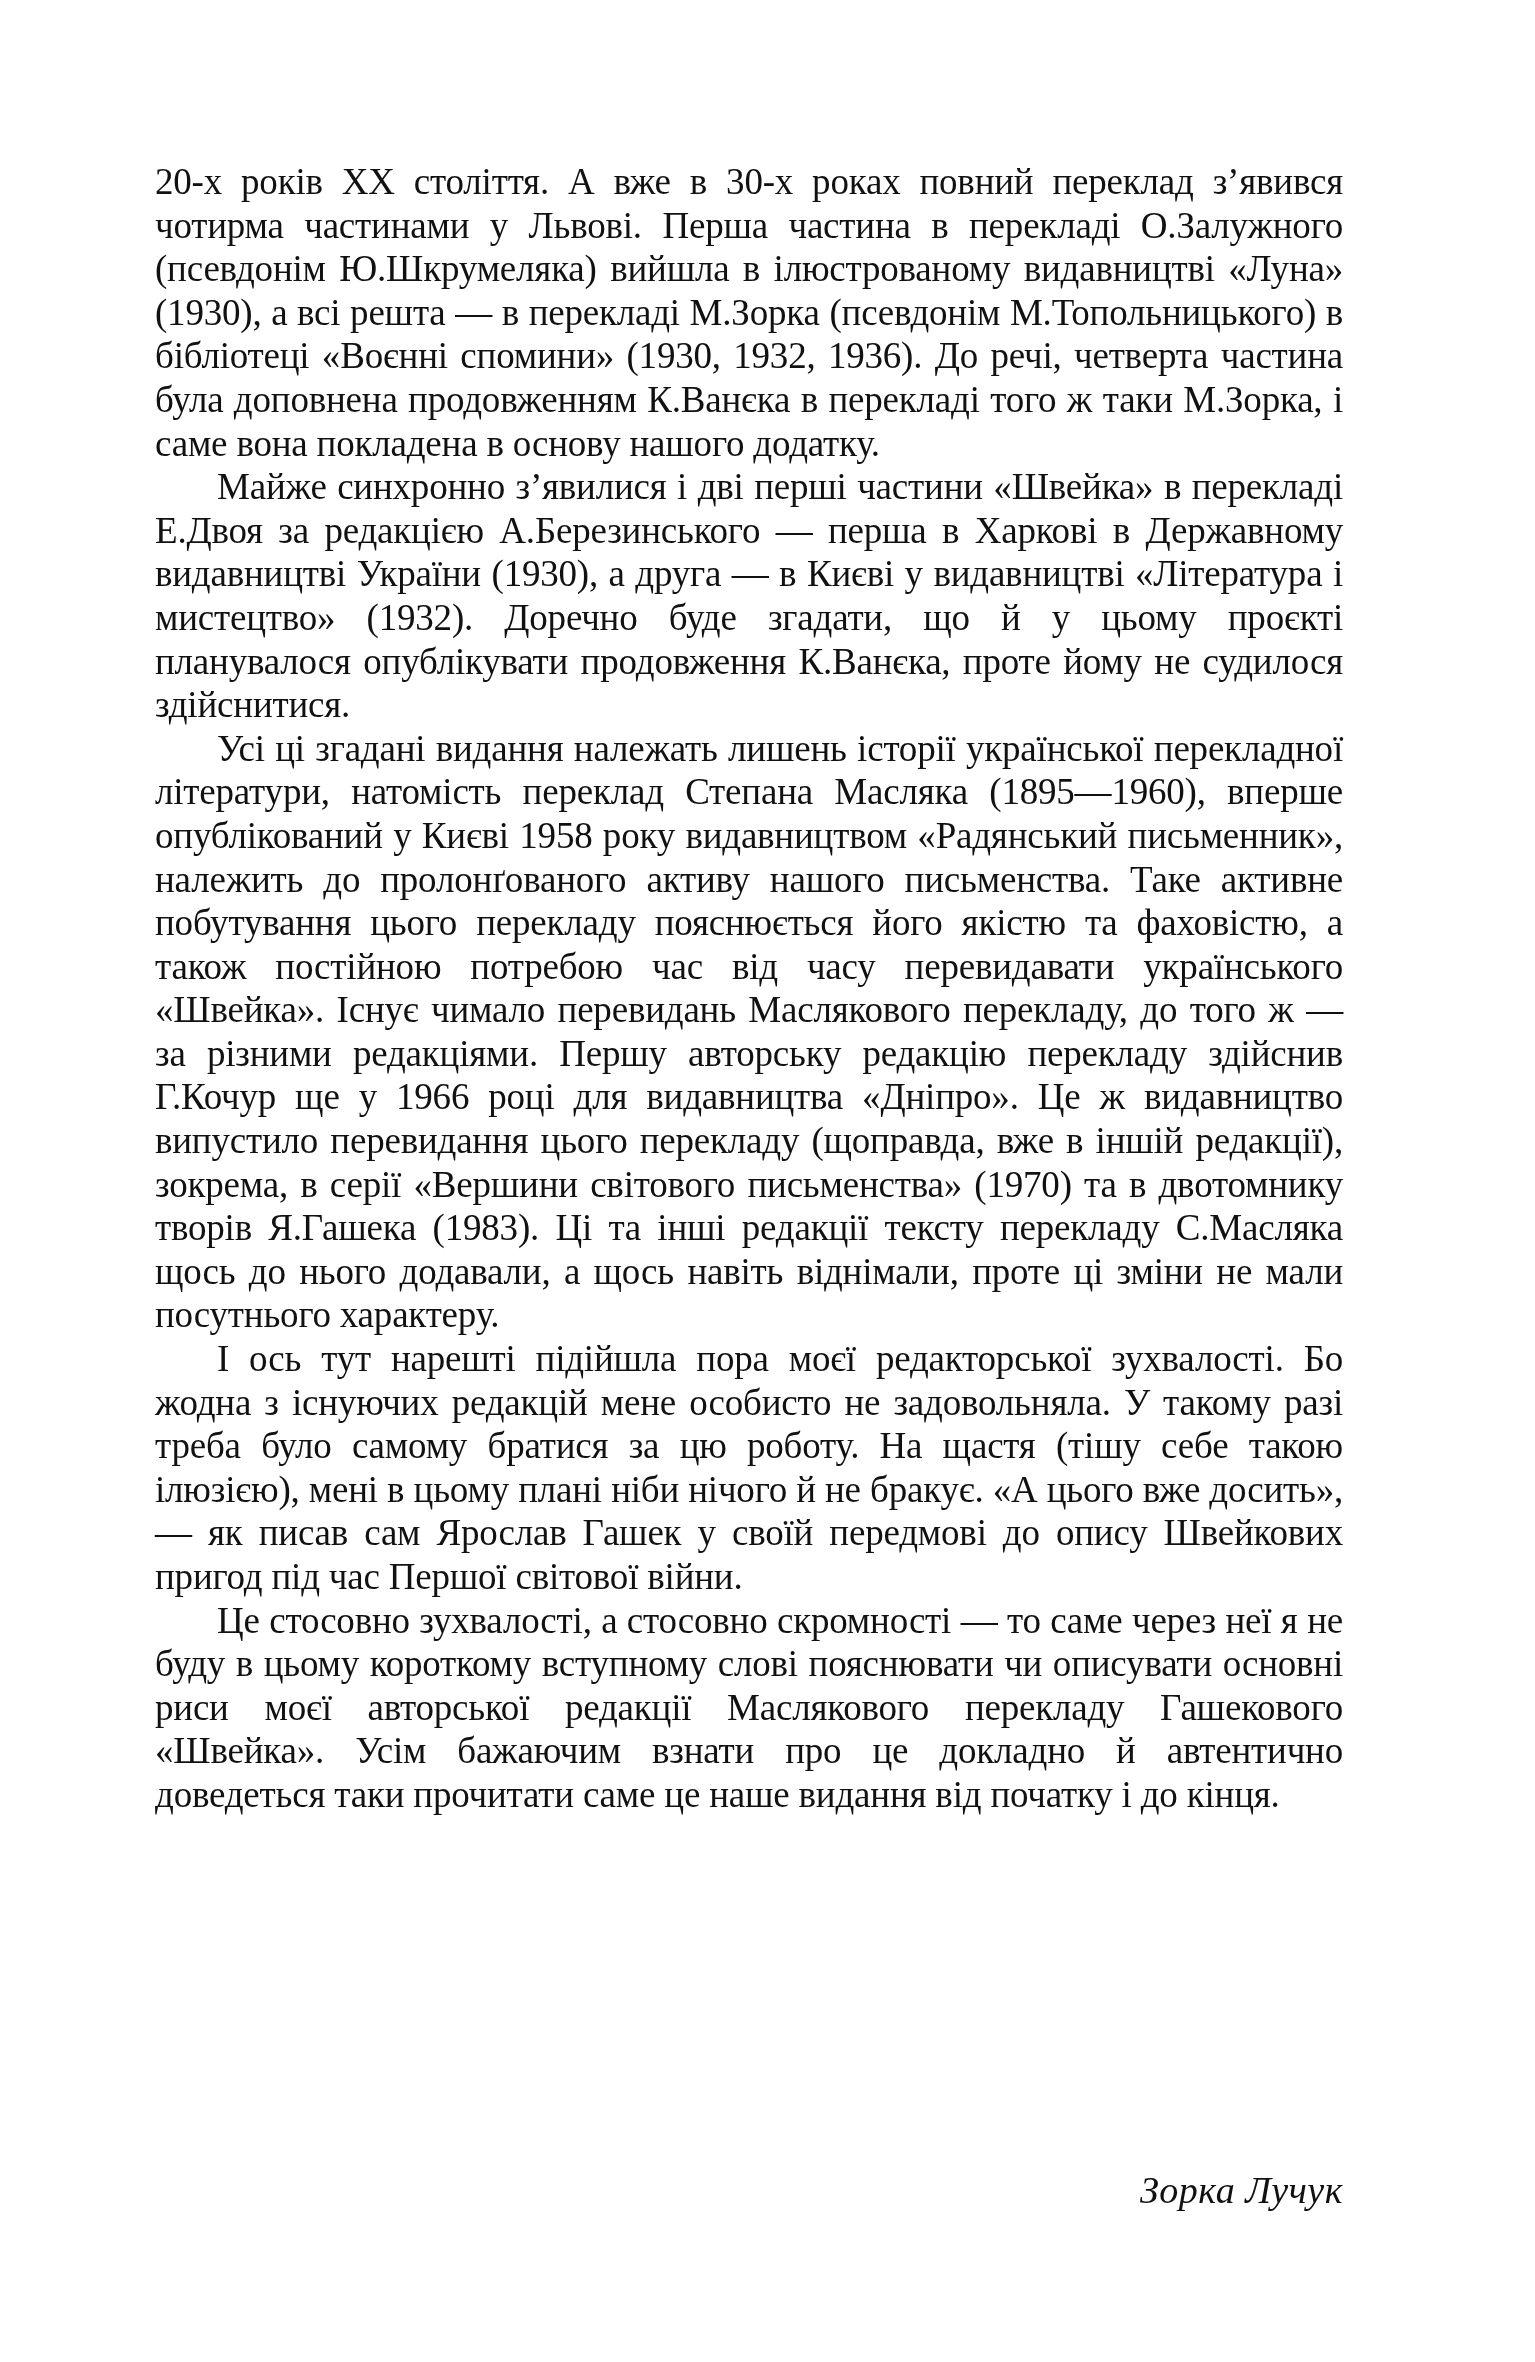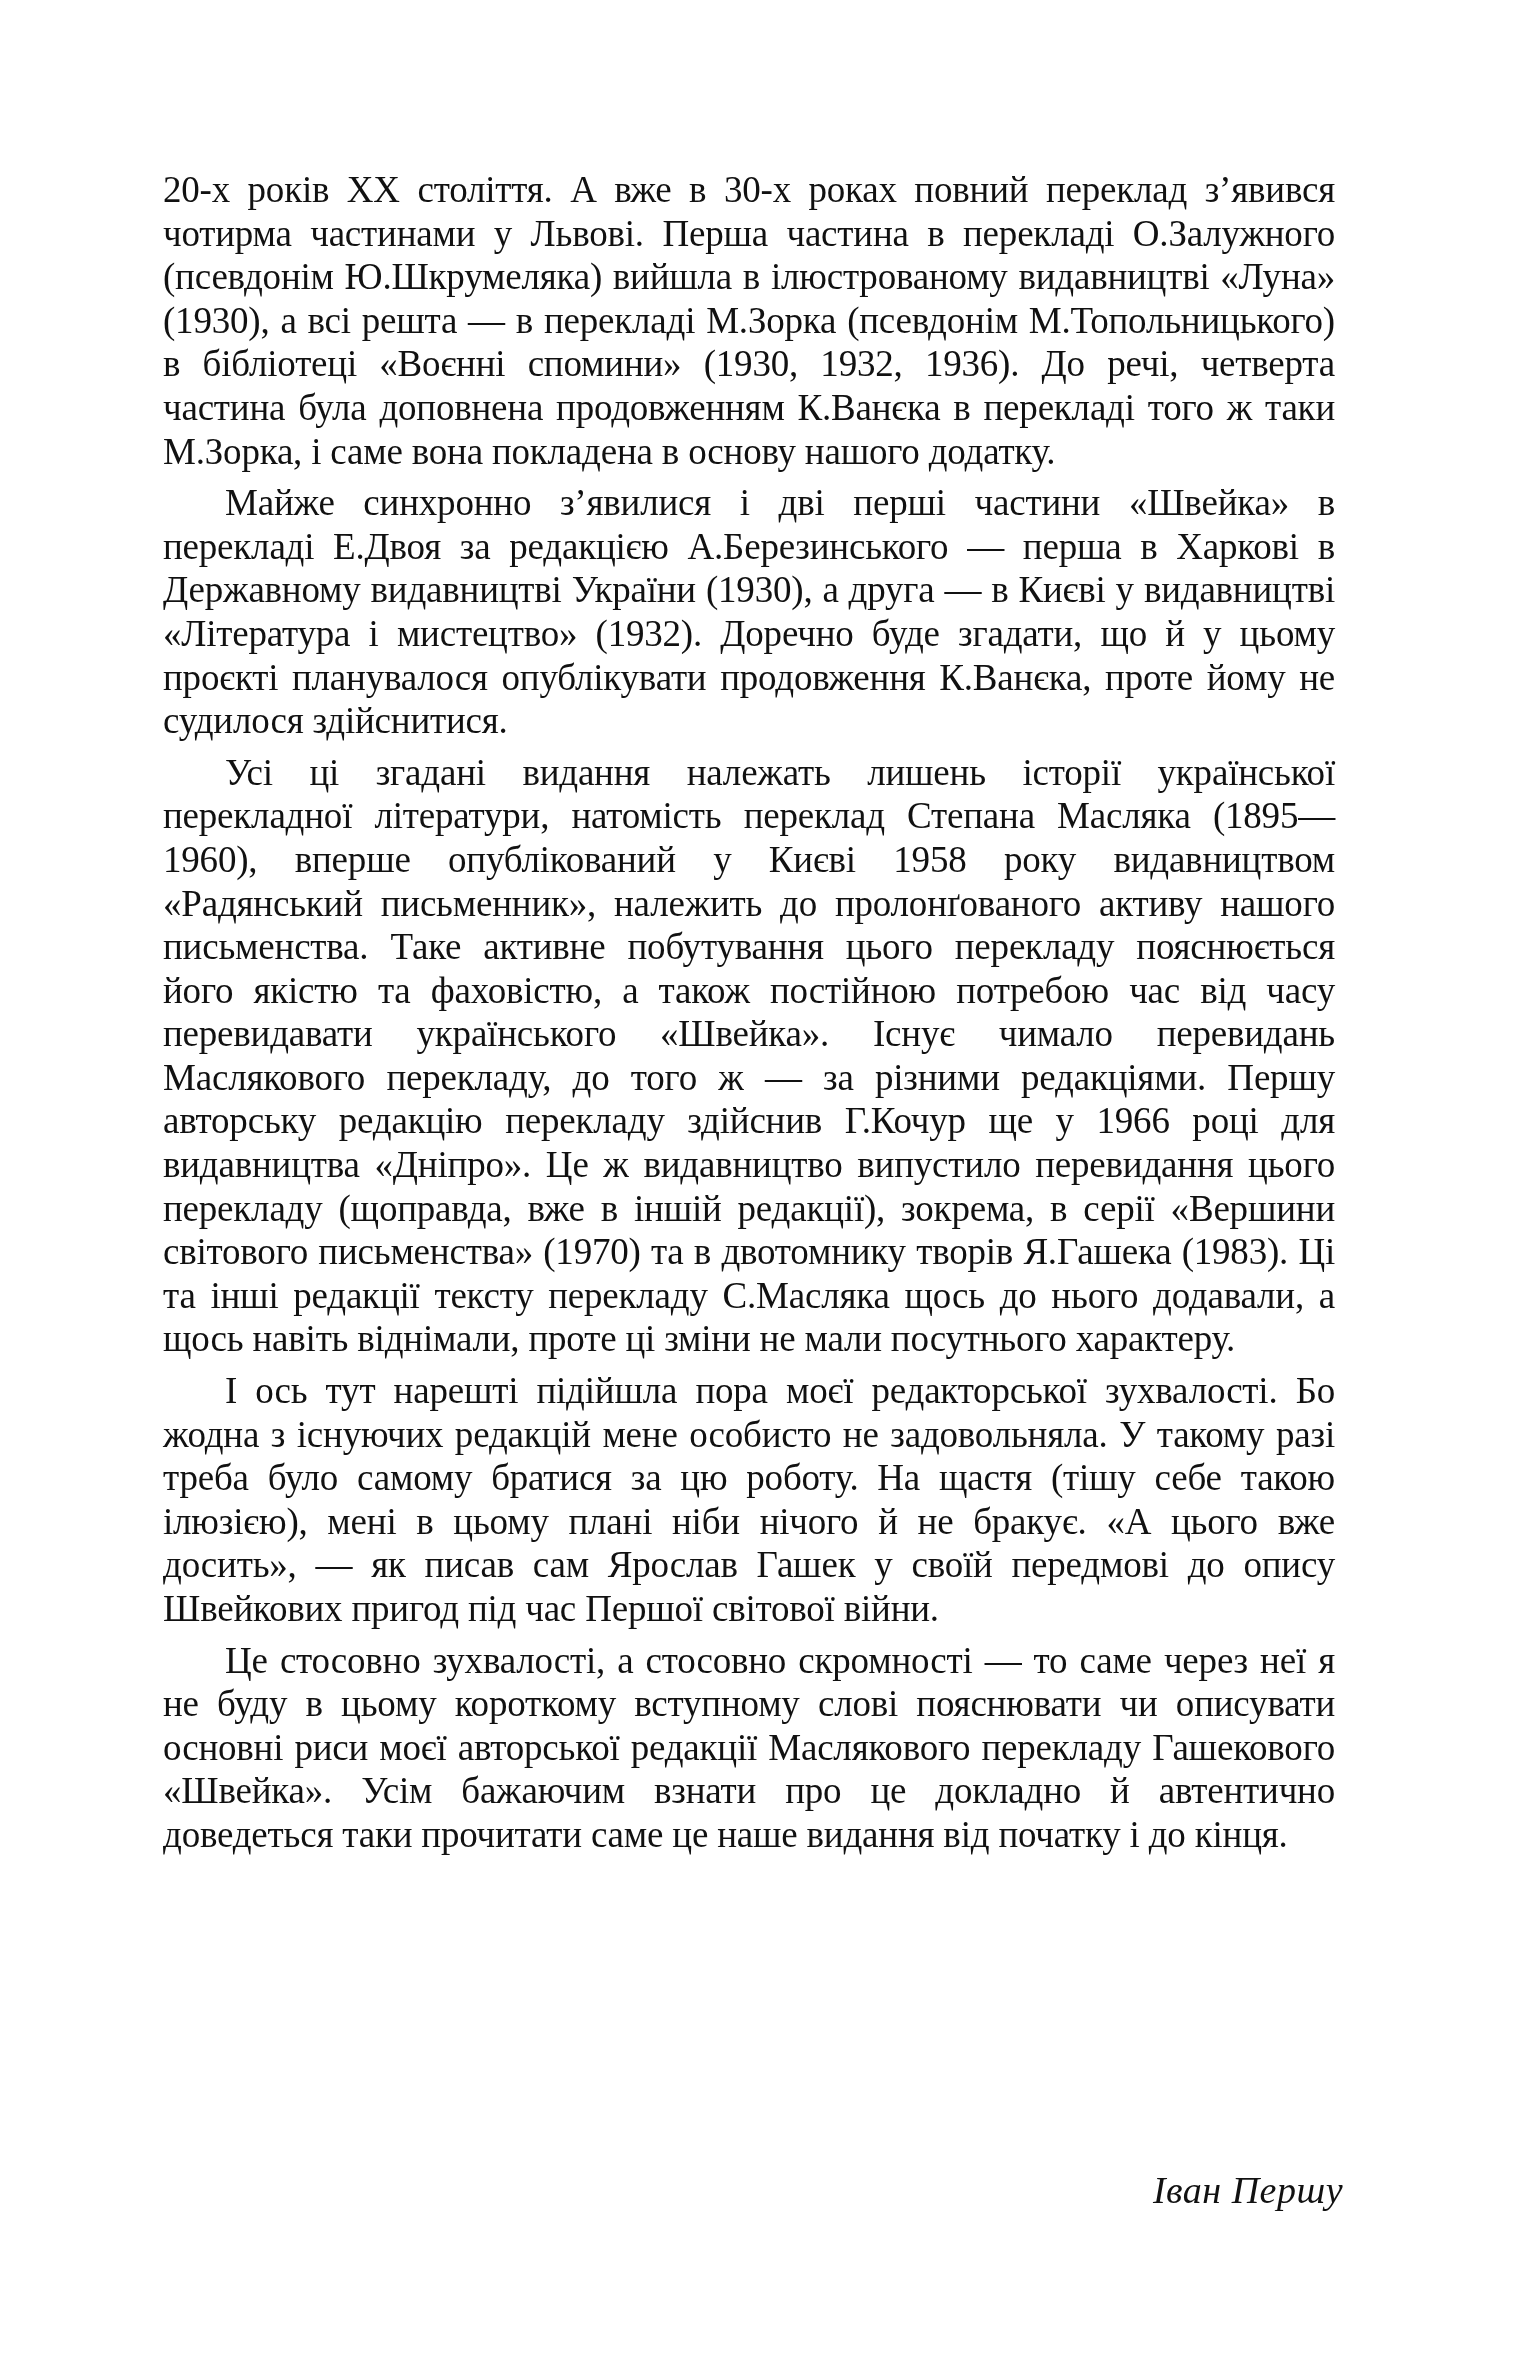--- a/index.html
+++ b/index.html
@@ -17,21 +17,21 @@
       position: absolute;
       left: 155px;
       top: 160px;
       width: 1188px;
       font-family: "Liberation Serif", "DejaVu Serif", serif;
       font-size: 37px;
       line-height: 43.6px;
       color: #111111;
     }
     .page p {
-      margin: 8px;
+      margin: 0;
       text-align: justify;
       text-align-last: left;
       hyphens: manual;
       letter-spacing: -0.2px;
     }
     .page p.indent {
       text-indent: 62px;
     }
     .signature {
       position: absolute;
@@ -48,13 +48,13 @@
 <body>
 
 <div class="page">
   <p class="">20-х років XX століття. А вже в 30-х роках повний переклад з’явився чотирма частинами у Львові. Перша частина в перекладі О.Залужного (псевдонім Ю.Шкрумеляка) вийшла в ілюстрованому видавництві «Луна» (1930), а всі решта — в перекладі М.Зорка (псевдонім М.Топольницького) в бібліотеці «Воєнні спомини» (1930, 1932, 1936). До речі, четверта частина була доповнена продовженням К.Ванєка в перекладі того ж таки М.Зорка, і саме вона покладена в основу нашого додатку.</p>
   <p class="indent">Майже синхронно з’явилися і дві перші частини «Швейка» в перекладі Е.Двоя за редакцією А.Березинського — перша в Харкові в Державному видавництві України (1930), а друга — в Києві у видавництві «Література і мистецтво» (1932). Доречно буде згадати, що й у цьому проєкті планувалося опублікувати продовження К.Ванєка, проте йому не судилося здійснитися.</p>
   <p class="indent">Усі ці згадані видання належать лишень історії української перекладної літератури, натомість переклад Степана Масляка (1895—1960), вперше опублікований у Києві 1958 року видавництвом «Радянський письменник», належить до пролонґованого активу нашого письменства. Таке активне побутування цього перекладу пояснюється його якістю та фаховістю, а також постійною потребою час від часу перевидавати українського «Швейка». Існує чимало перевидань Маслякового перекладу, до того ж — за різними редакціями. Першу авторську редакцію перекладу здійснив Г.Кочур ще у 1966 році для видавництва «Дніпро». Це ж видавництво випустило перевидання цього перекладу (щоправда, вже в іншій редакції), зокрема, в серії «Вершини світового письменства» (1970) та в двотомнику творів Я.Гашека (1983). Ці та інші редакції тексту перекладу С.Масляка щось до нього додавали, а щось навіть віднімали, проте ці зміни не мали посутнього характеру.</p>
   <p class="indent">І ось тут нарешті підійшла пора моєї редакторської зухвалості. Бо жодна з існуючих редакцій мене особисто не задовольняла. У такому разі треба було самому братися за цю роботу. На щастя (тішу себе такою ілюзією), мені в цьому плані ніби нічого й не бракує. «А цього вже досить», — як писав сам Ярослав Гашек у своїй передмові до опису Швейкових пригод під час Першої світової війни.</p>
   <p class="indent">Це стосовно зухвалості, а стосовно скромності — то саме через неї я не буду в цьому короткому вступному слові пояснювати чи описувати основні риси моєї авторської редакції Маслякового перекладу Гашекового «Швейка». Усім бажаючим взнати про це докладно й автентично доведеться таки прочитати саме це наше видання від початку і до кінця.</p>
 </div>
 
-<div class="signature">Іван Першу</div>
+<div class="signature">Зорка Лучук</div>
 
 </body></html>

